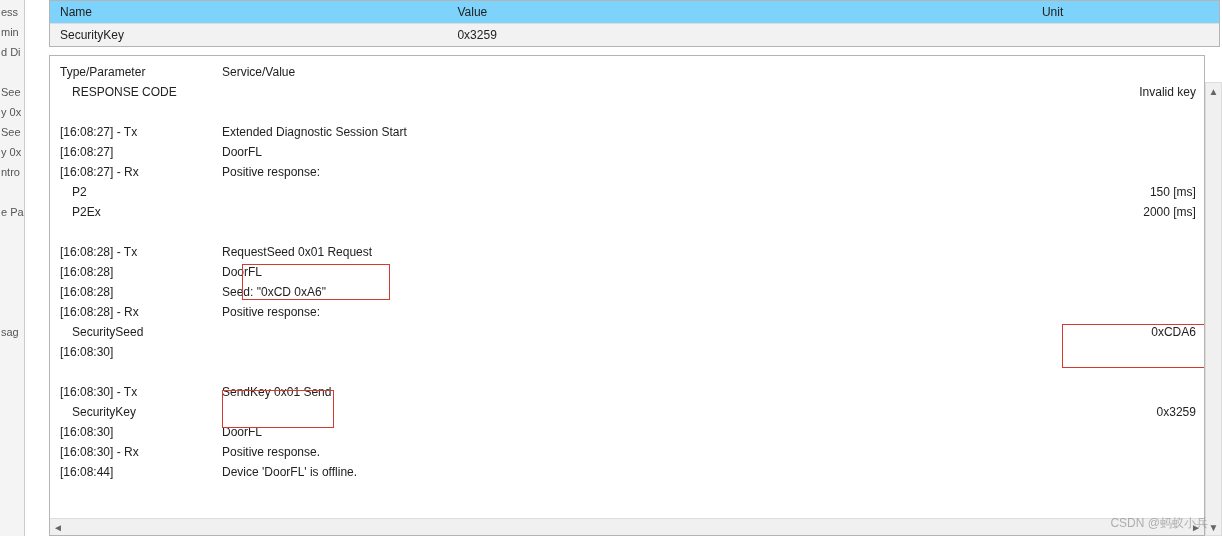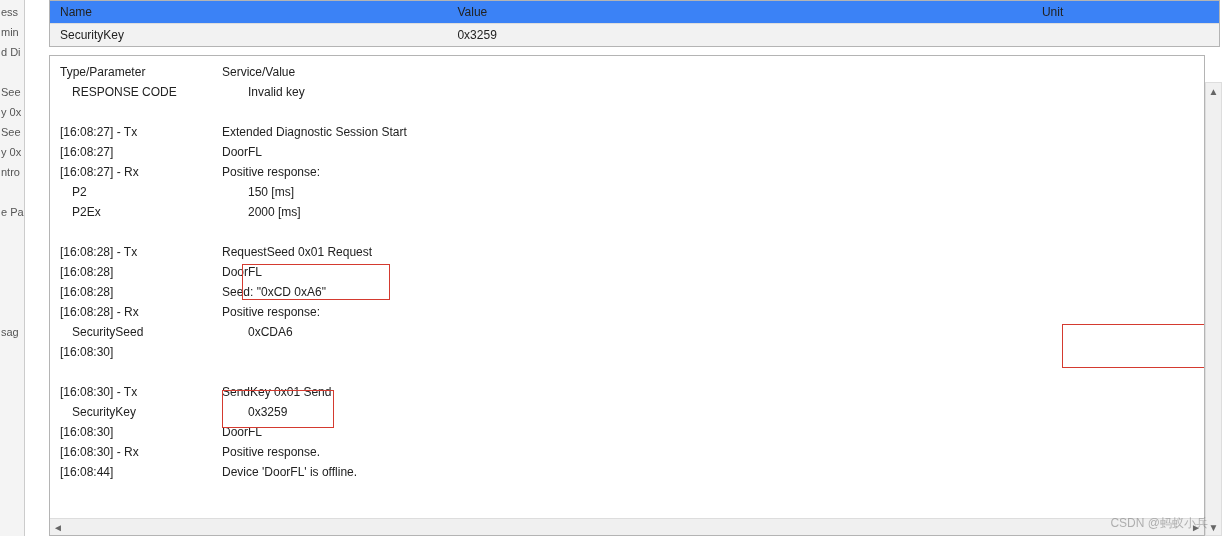--- a/index.html
+++ b/index.html
@@ -57,21 +57,21 @@
   .top-grid col.c-unit { width: 16%; }
   .top-grid th, .top-grid td {
     text-align: left;
     padding: 2px 10px 2px 10px;
     font-weight: normal;
     font-size: 12px;
     height: 18px;
     border-bottom: 0;
   }
   .top-grid th {
-    background: #3b82f6;
+    background: #7dd3fc;
     border-bottom: 1px solid #ddd;
   }
   .top-grid tr.alt td {
     background: #f2f2f2;
   }
   .panel-divider {
     height: 4px;
     background: #fff;
   }
   
@@ -97,21 +97,21 @@
   .trace-row.spacer { height: 20px; }
   .tc-left {
     flex: none;
     width: 158px;
     padding-right: 4px;
   }
   .tc-left.indent { padding-left: 12px; }
   .tc-right {
     flex: 1 1 auto;
   }
-  .tc-right.indent { padding-left: 14px; }
+  .tc-right.indent { padding-left: 14px; text-align: right; }
   .hscroll {
     position: absolute;
     left: 0; right: 0; bottom: 0;
     height: 16px;
     background: #f0f0f0;
     border-top: 1px solid #ddd;
     display: flex;
     align-items: center;
   }
   .hscroll .arrow {

